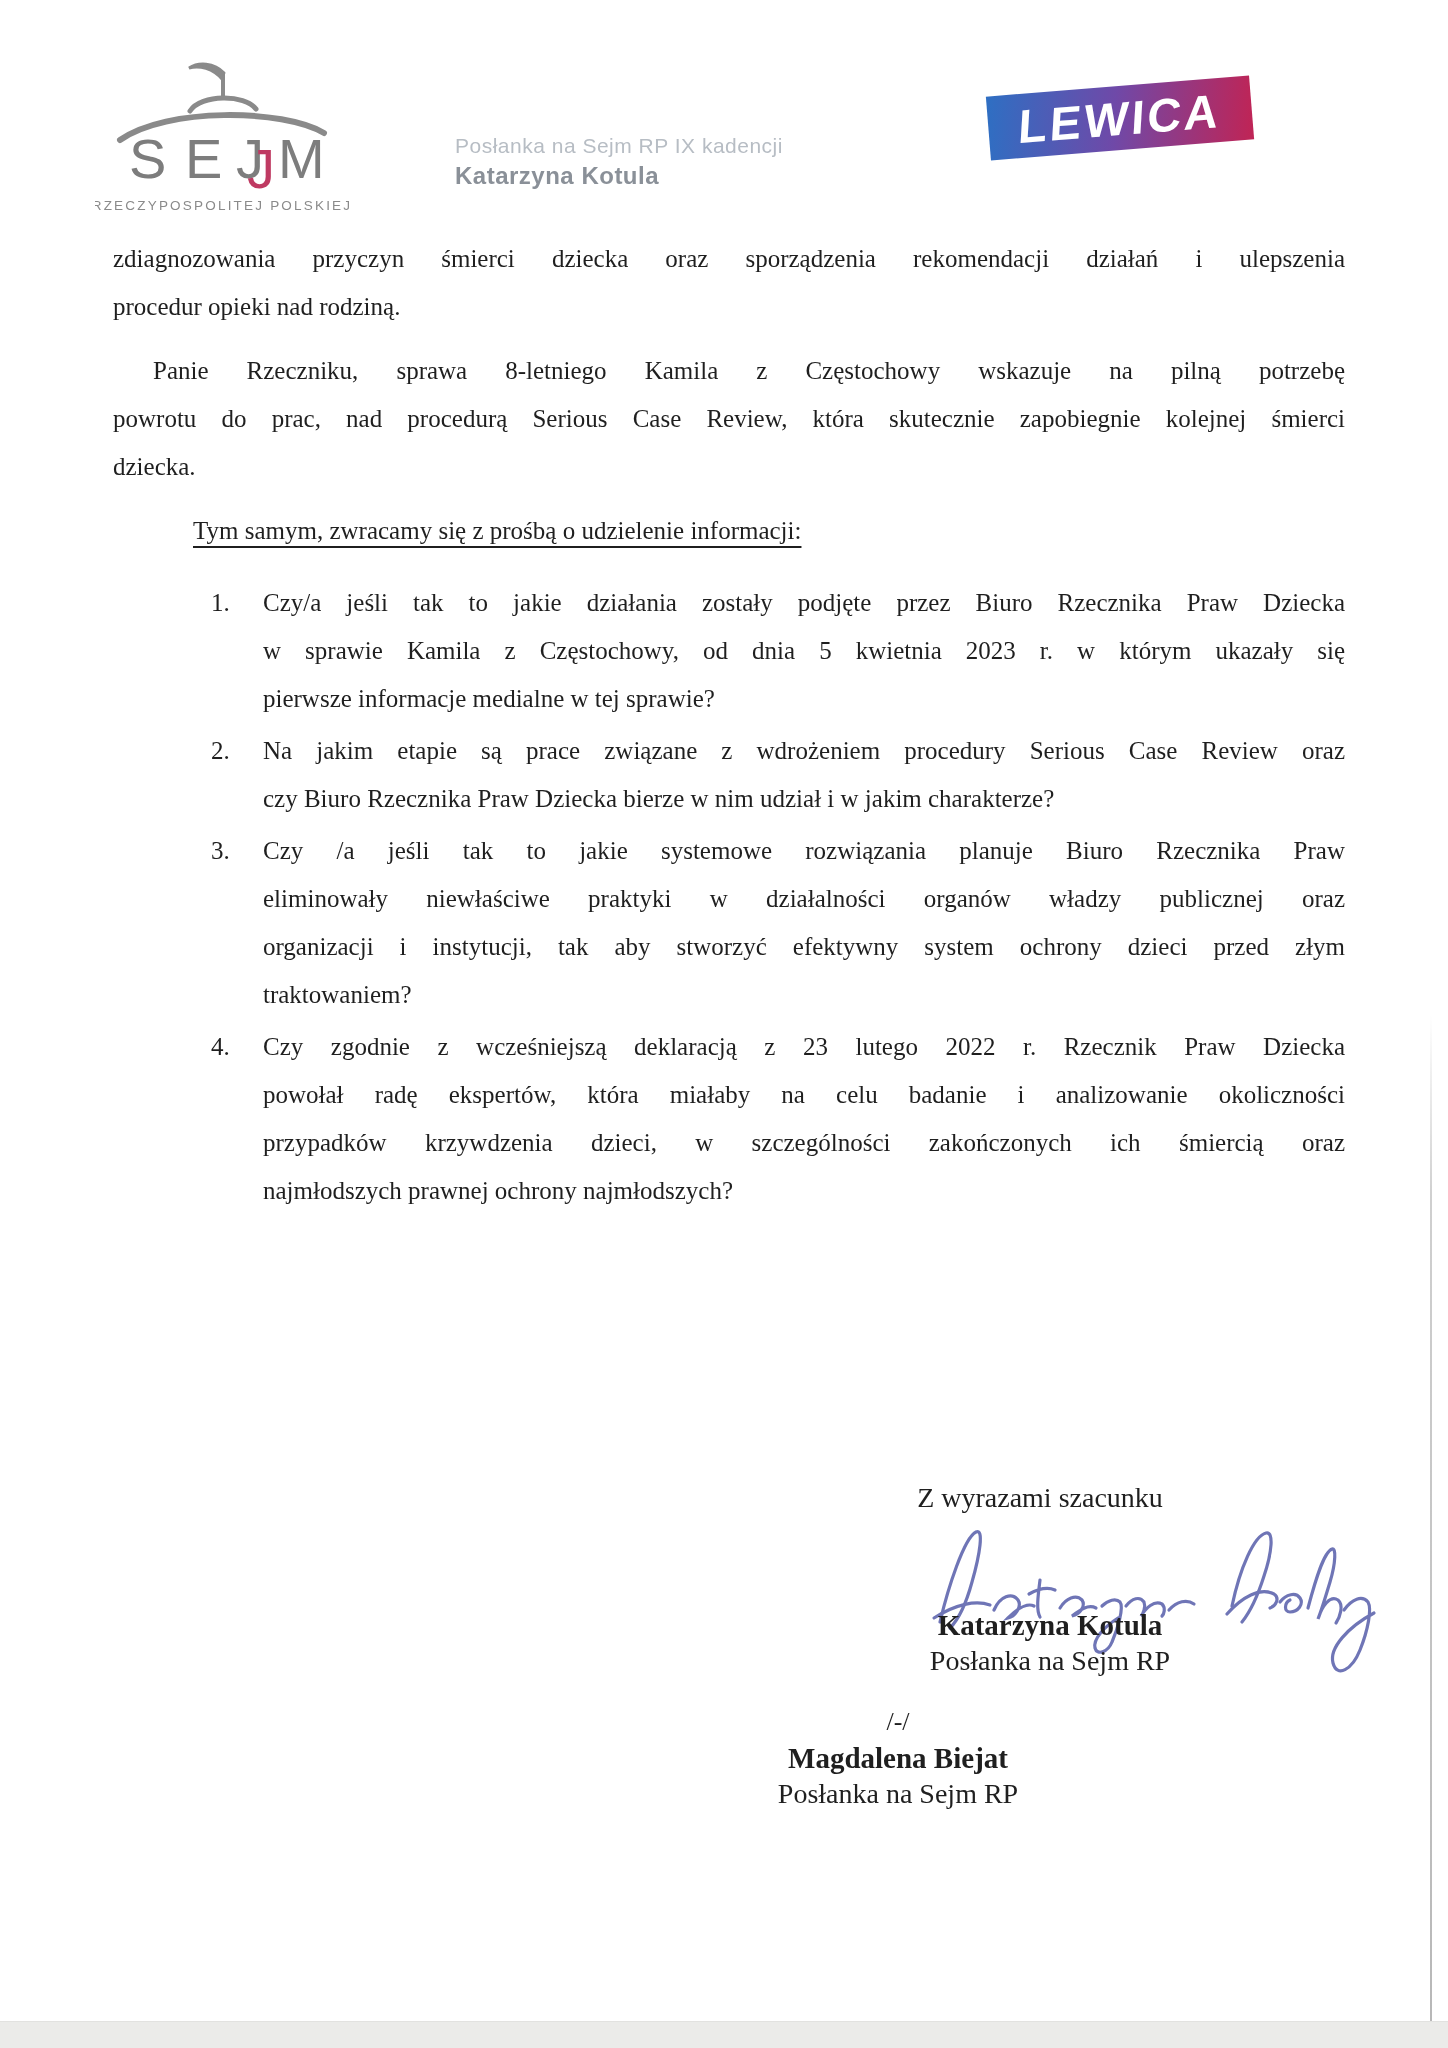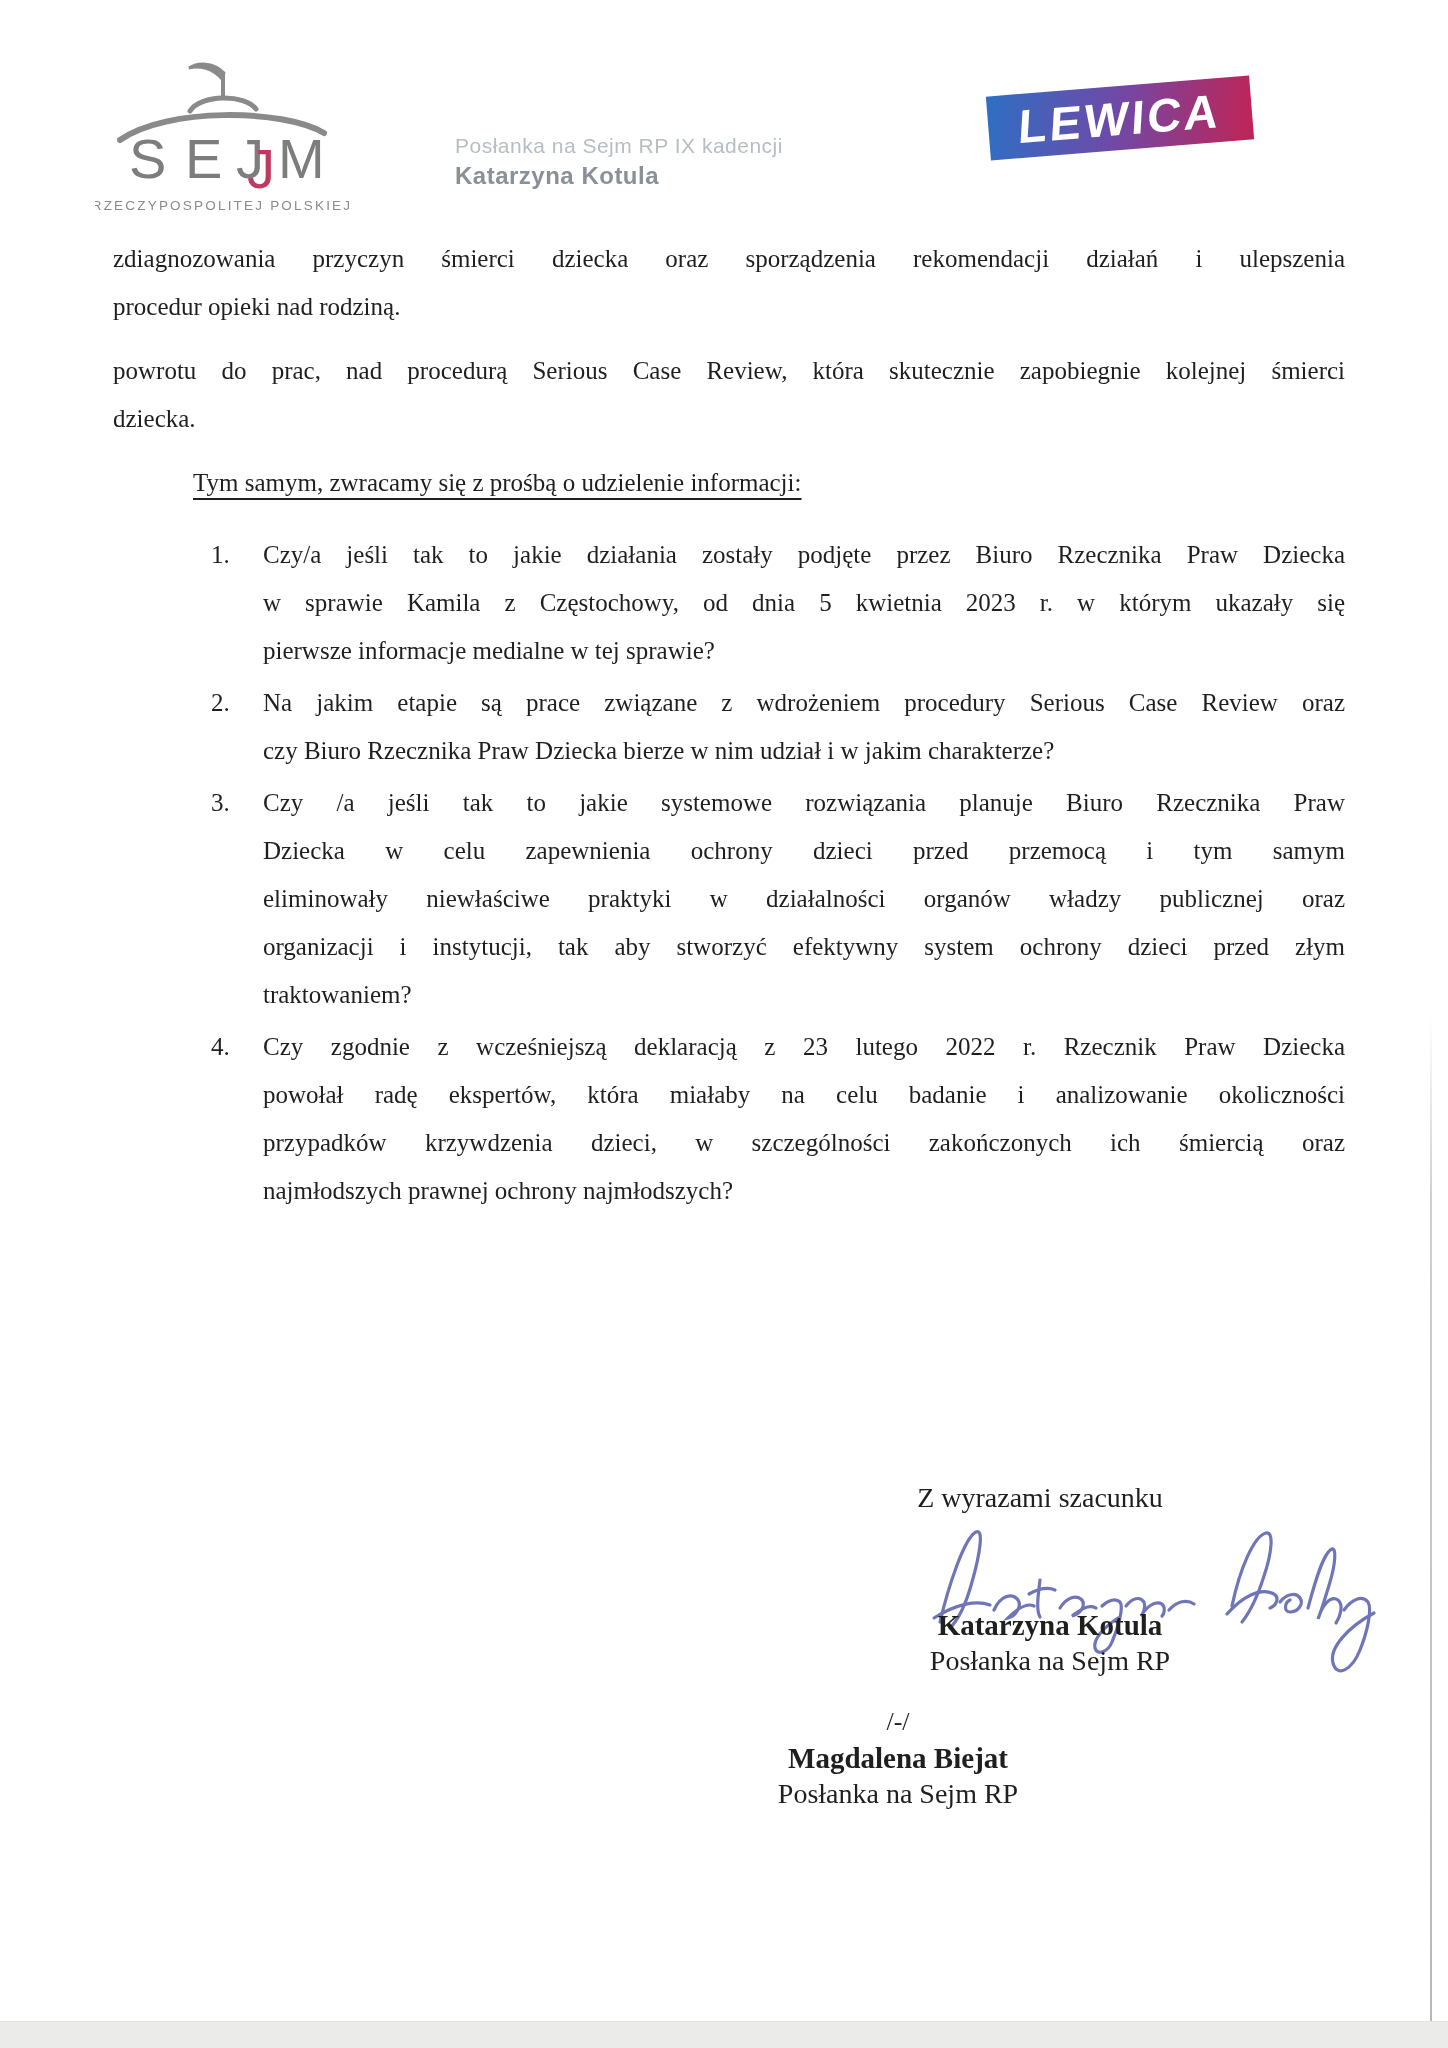--- a/index.html
+++ b/index.html
@@ -94,20 +94,21 @@
   <div class="lewica">
     <span>LEWICA</span>
   </div>
 
   <main class="letter-body">
     <div class="para">
         <div class="line">zdiagnozowania przyczyn śmierci dziecka oraz sporządzenia rekomendacji działań i ulepszenia</div>
         <div class="line last">procedur opieki nad rodziną.</div>
       </div>
     <div class="para p3">
+        <div class="line findent">Panie Rzeczniku, sprawa 8-letniego Kamila z Częstochowy wskazuje na pilną potrzebę</div>
         <div class="line">powrotu do prac, nad procedurą Serious Case Review, która skutecznie zapobiegnie kolejnej śmierci</div>
         <div class="line last">dziecka.</div>
       </div>
 
     <div class="request-heading">
       <span>Tym samym, zwracamy się z prośbą o udzielenie informacji:</span>
     </div>
 
     <ol class="questions">
       <li>
@@ -122,21 +123,20 @@
         <span class="qnum">2.</span>
         <div>
             <div class="line">Na jakim etapie są prace związane z wdrożeniem procedury Serious Case Review oraz</div>
             <div class="line last">czy Biuro Rzecznika Praw Dziecka bierze w nim udział i w jakim charakterze?</div>
           </div>
       </li>
       <li>
         <span class="qnum">3.</span>
         <div>
             <div class="line">Czy /a jeśli tak to jakie systemowe rozwiązania planuje Biuro Rzecznika Praw</div>
-            <div class="line">Dziecka w celu zapewnienia ochrony dzieci przed przemocą i tym samym</div>
             <div class="line">eliminowały niewłaściwe praktyki w działalności organów władzy publicznej oraz</div>
             <div class="line">organizacji i instytucji, tak aby stworzyć efektywny system ochrony dzieci przed złym</div>
             <div class="line last">traktowaniem?</div>
           </div>
       </li>
       <li>
         <span class="qnum">4.</span>
         <div>
             <div class="line">Czy zgodnie z wcześniejszą deklaracją z 23 lutego 2022 r. Rzecznik Praw Dziecka</div>
             <div class="line">powołał radę ekspertów, która miałaby na celu badanie i analizowanie okoliczności</div>

